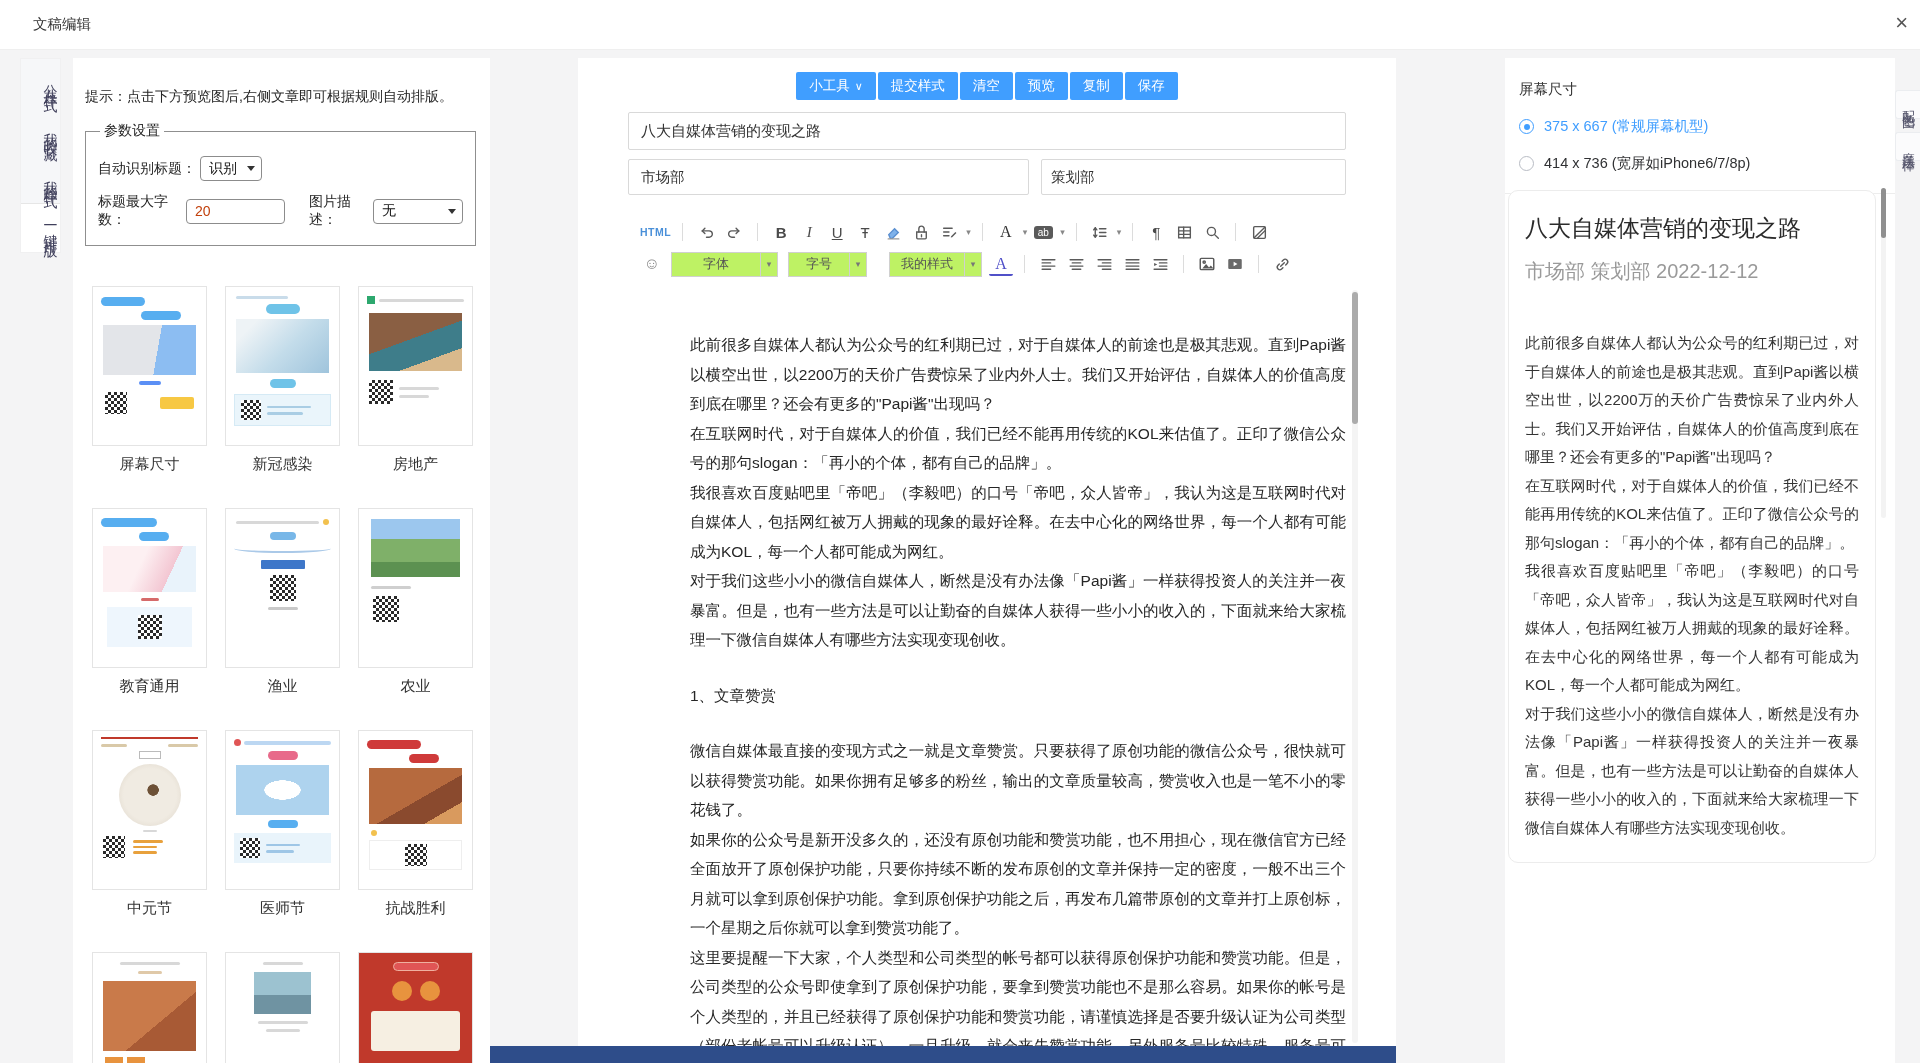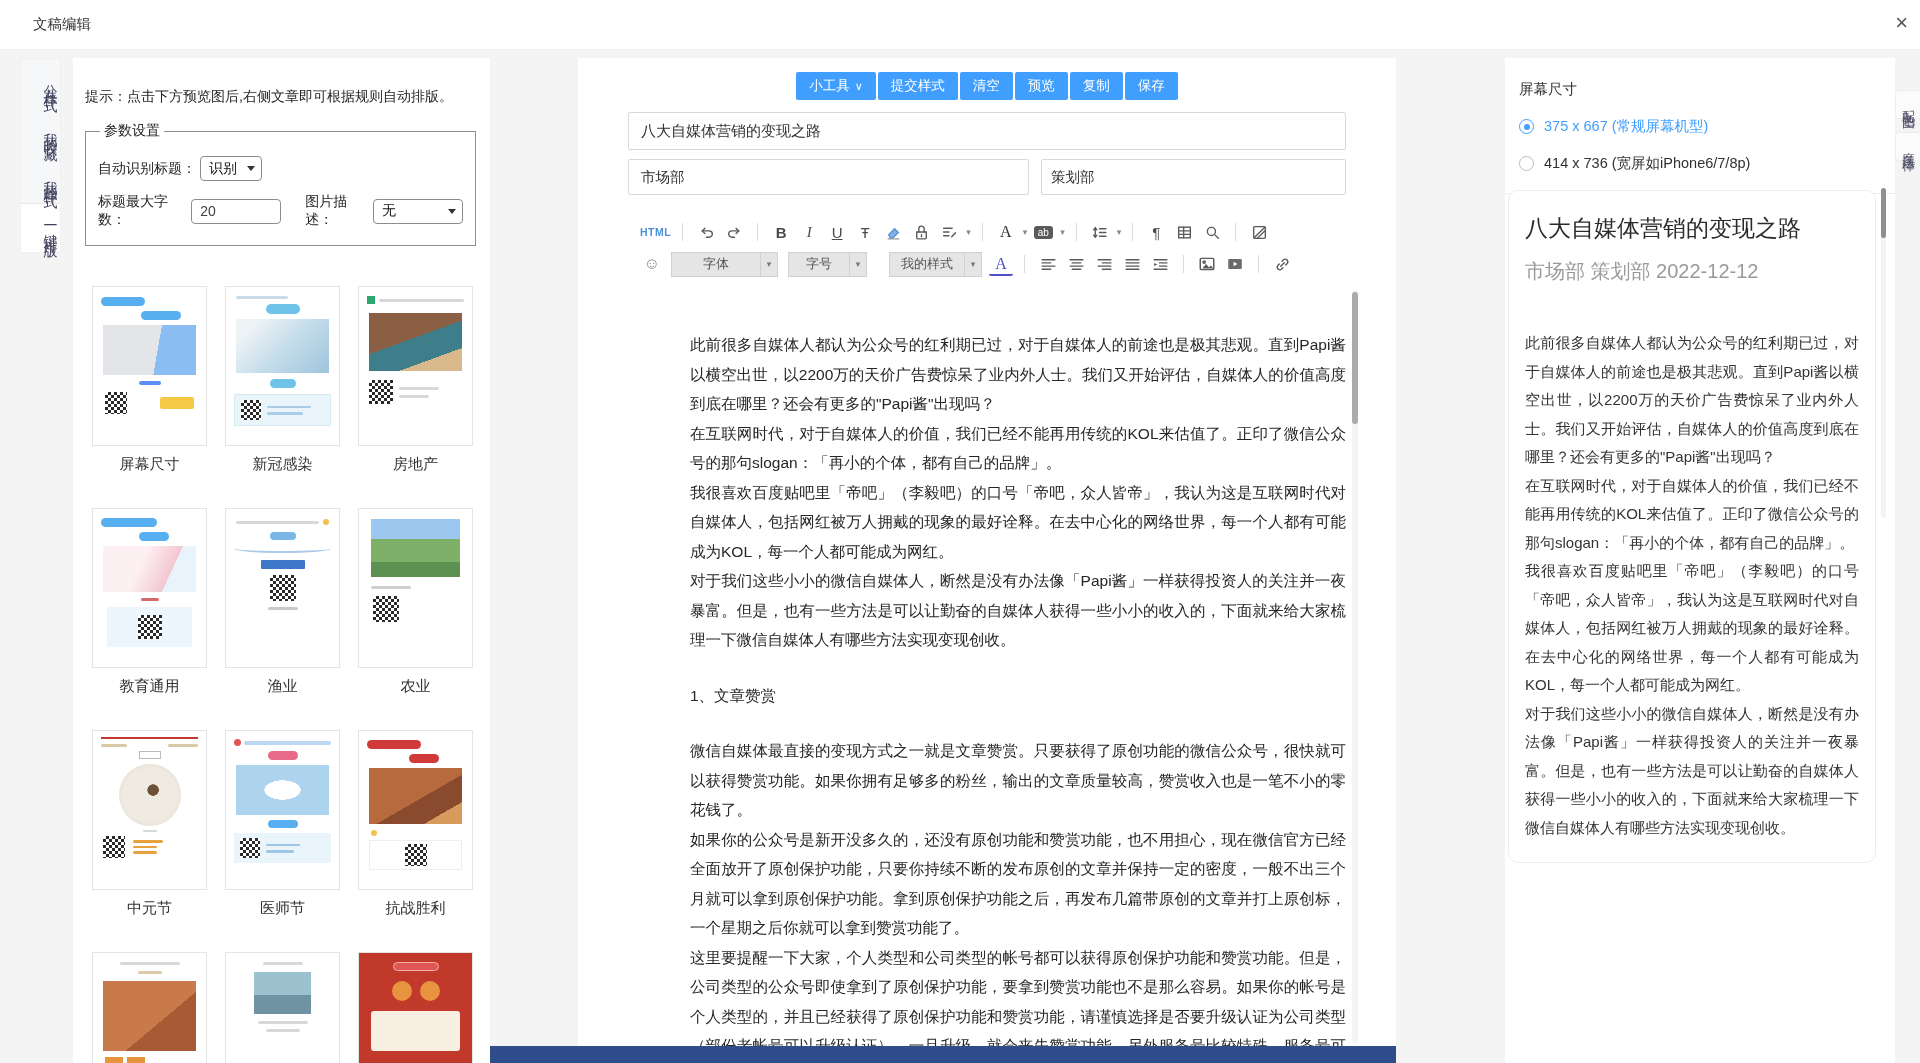--- a/index.html
+++ b/index.html
@@ -24,21 +24,21 @@
   .lpanel{position:absolute;left:73px;top:8px;width:417px;bottom:0;background:#fff;overflow:hidden;}
   .hint{margin:30px 12px 0 12px;font-size:14px;color:#262626;white-space:nowrap;}
   .params{margin:16px 14px 0 12px;border:1px solid #8f8f8f;padding:4px 12px 16px 12px;}
   .params legend{font-size:14px;color:#262626;padding:0 4px;margin-left:2px;}
   .prow{margin-top:12px;display:flex;align-items:center;}
   .plabel{font-size:14px;color:#1f1f1f;}
   .pselect{display:inline-flex;align-items:center;justify-content:space-between;border:1px solid #8c8c8c;border-radius:4px;
            height:25px;padding:0 6px 0 8px;font-size:14px;color:#111;background:#fff;cursor:pointer;min-width:62px;margin-left:4px;}
   .pselect.w90{min-width:90px;}
   .caret-down{width:0;height:0;border-left:4px solid transparent;border-right:4px solid transparent;border-top:5px solid #333;margin-left:8px;}
-  .pinput{width:90px;height:25px;border:1px solid #8c8c8c;border-radius:4px;font-size:14px;color:#404040;padding:0 8px;margin-left:4px;}
+  .pinput{width:99px;height:25px;border:1px solid #8c8c8c;border-radius:4px;font-size:14px;color:#c2410c;padding:0 8px;margin-left:4px;}
   .ml24{margin-left:24px;}
 
   .tgrid{margin:40px 0 0 19px;display:grid;grid-template-columns:repeat(3,115px);column-gap:18px;row-gap:33px;}
   .tcard{width:115px;height:160px;border:1px solid #e4e4e4;background:#fff;overflow:hidden;cursor:pointer;position:relative;}
   .tlabel{text-align:center;font-size:15px;color:#333;margin-top:9px;height:20px;}
   .pp{background:#57aef0;border-radius:5px;}
   .ln{background:#d8d8d8;height:3px;border-radius:2px;}
   .qr{width:24px;height:24px;flex:none;
       background-image:linear-gradient(45deg,#2a2a2a 25%,transparent 25%,transparent 75%,#2a2a2a 75%),
                        linear-gradient(45deg,#2a2a2a 25%,#fff 25%,#fff 75%,#2a2a2a 75%);
@@ -64,21 +64,21 @@
   .tsep{width:1px;height:18px;background:#dcdcdc;margin:0 7px;flex:none;}
   .tcaret{font-size:9px;color:#888;margin-left:1px;cursor:pointer;}
   .html-btn{font-size:10.5px;font-weight:bold;color:#4a90d9;letter-spacing:.5px;}
   .b-bold{font-weight:bold;font-size:15px;}
   .b-italic{font-family:"Liberation Serif","DejaVu Serif",serif;font-style:italic;font-size:15px;}
   .b-under{text-decoration:underline;font-size:15px;}
   .b-strike{font-size:15px;}
   .abbox{background:#5a5a5a;color:#fff;font-size:10px;padding:1px 4px;border-radius:3px;}
   .fontA{font-family:"Liberation Serif","DejaVu Serif",serif;font-size:16px;color:#333;}
   .styleA{font-family:"Liberation Serif","DejaVu Serif",serif;font-size:16px;color:#5050c8;border-bottom:2px solid #5050c8;line-height:17px;}
-  .tsel{display:inline-flex;height:25px;border:1px solid #d0d0d0;align-items:center;background:#e5e5e5;cursor:pointer;margin:0 3px;}
+  .tsel{display:inline-flex;height:25px;border:1px solid #d0d0d0;align-items:center;background:#bef264;cursor:pointer;margin:0 3px;}
   .tsel .lbl{font-size:13px;color:#555;text-align:center;}
   .tsel .car{width:17px;align-self:stretch;border-left:1px solid #d0d0d0;display:flex;align-items:center;justify-content:center;font-size:9px;color:#777;}
   .w88{width:88px;} .w60{width:60px;} .w74{width:74px;}
   .ebody{position:absolute;left:112px;right:50px;top:272px;bottom:17px;overflow:hidden;}
   .ebody p{font-size:15.5px;line-height:29.5px;color:#262626;text-align:justify;}
   .ebody .ehead{margin:26px 0;}
   .escroll{position:absolute;right:38px;top:232px;bottom:20px;width:6px;background:#f4f4f4;border-radius:3px;}
   .ethumb{position:absolute;left:0;top:2px;width:6px;height:132px;background:#ababab;border-radius:3px;}
   .footerbar{position:absolute;left:490px;width:906px;bottom:0;height:17px;background:#2e4d8a;}
 

